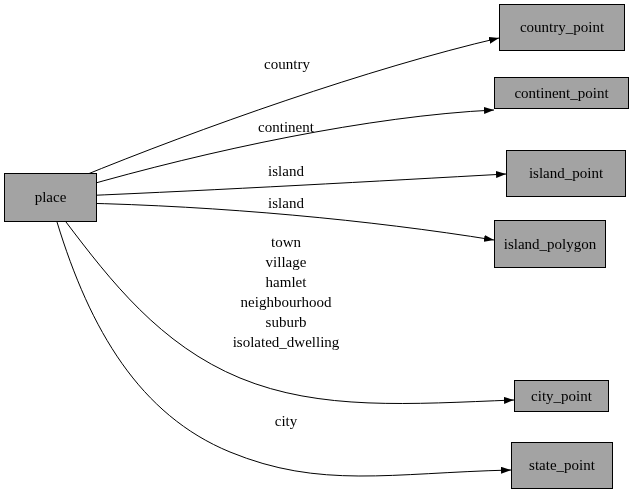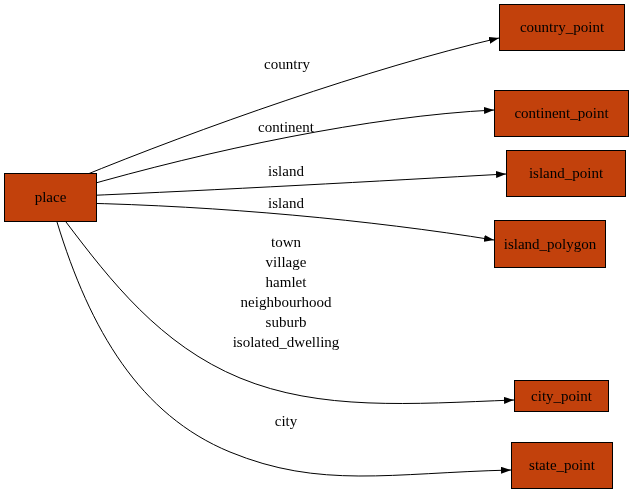--- a/index.html
+++ b/index.html
@@ -19,21 +19,21 @@
   }
   .edges-layer path.edge {
     fill: none;
     stroke: #000000;
     stroke-width: 1;
   }
   .node {
     position: absolute;
     box-sizing: border-box;
     border: 1px solid #000000;
-    background: #c2410c;
+    background: #a3a3a3;
     display: flex;
     align-items: center;
     justify-content: center;
     font-size: 15px;
     white-space: nowrap;
   }
   .edge-label {
     position: absolute;
     transform: translate(-50%, -50%);
     font-size: 15px;
@@ -64,21 +64,21 @@
     <path class="edge" d="M 78,196 C 220,190 380,181 506,174" marker-end="url(#arrowhead)"></path>
     <path class="edge" d="M 78,203 C 220,206 370,220 494,240" marker-end="url(#arrowhead)"></path>
     <path class="edge" d="M 66,222 C 110,280 160,345 240,378 S 410,404 514,400" marker-end="url(#arrowhead)"></path>
     <path class="edge" d="M 57,222 C 90,330 140,415 230,452 S 390,473 511,470" marker-end="url(#arrowhead)"></path>
   </svg>
 
   <div class="node" style="left:4px; top:173px; width:93px; height:49px">place</div>
 
   <div class="node" style="left:499px; top:4px; width:126px; height:47px">country_point</div>
 
-  <div class="node" style="left:494px; top:90px; width:135px; height:47px">continent_point</div>
+  <div class="node" style="left:494px; top:77px; width:135px; height:32px">continent_point</div>
 
   <div class="node" style="left:506px; top:150px; width:120px; height:47px">island_point</div>
 
   <div class="node" style="left:494px; top:220px; width:112px; height:48px">island_polygon</div>
 
   <div class="node" style="left:514px; top:380px; width:95px; height:32px">city_point</div>
 
   <div class="node" style="left:511px; top:442px; width:102px; height:47px">state_point</div>
 
   <div class="edge-label" style="left:287px; top:64px">country</div>

